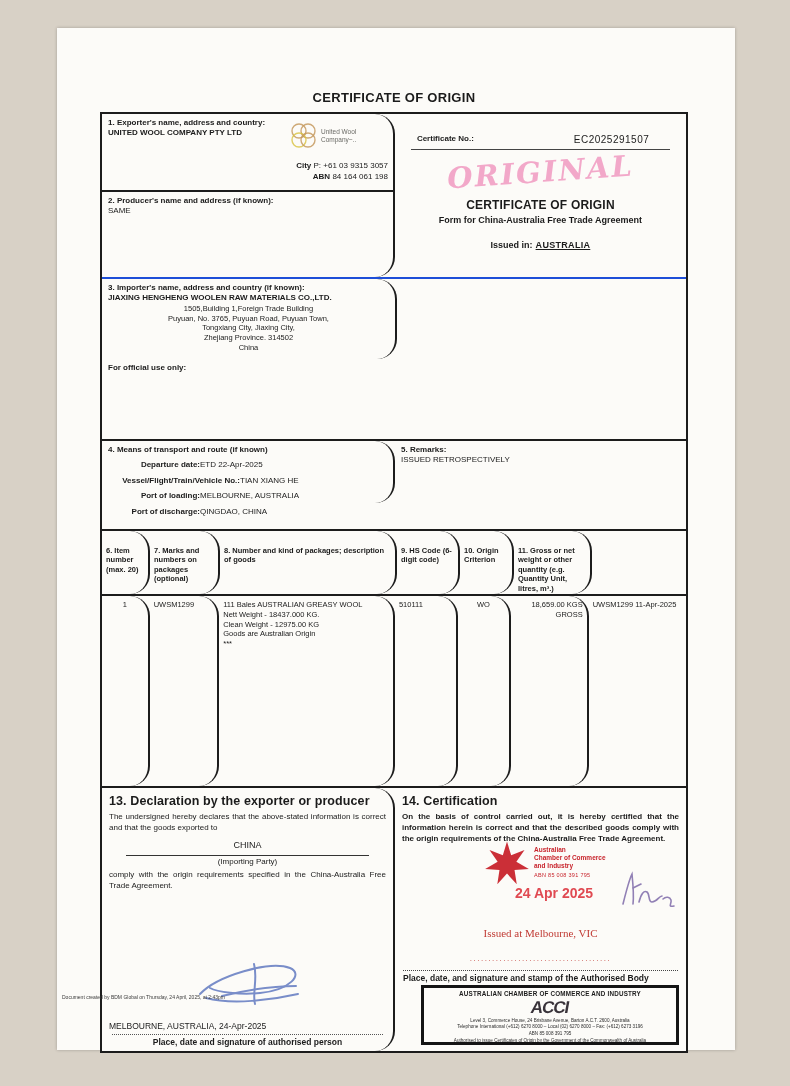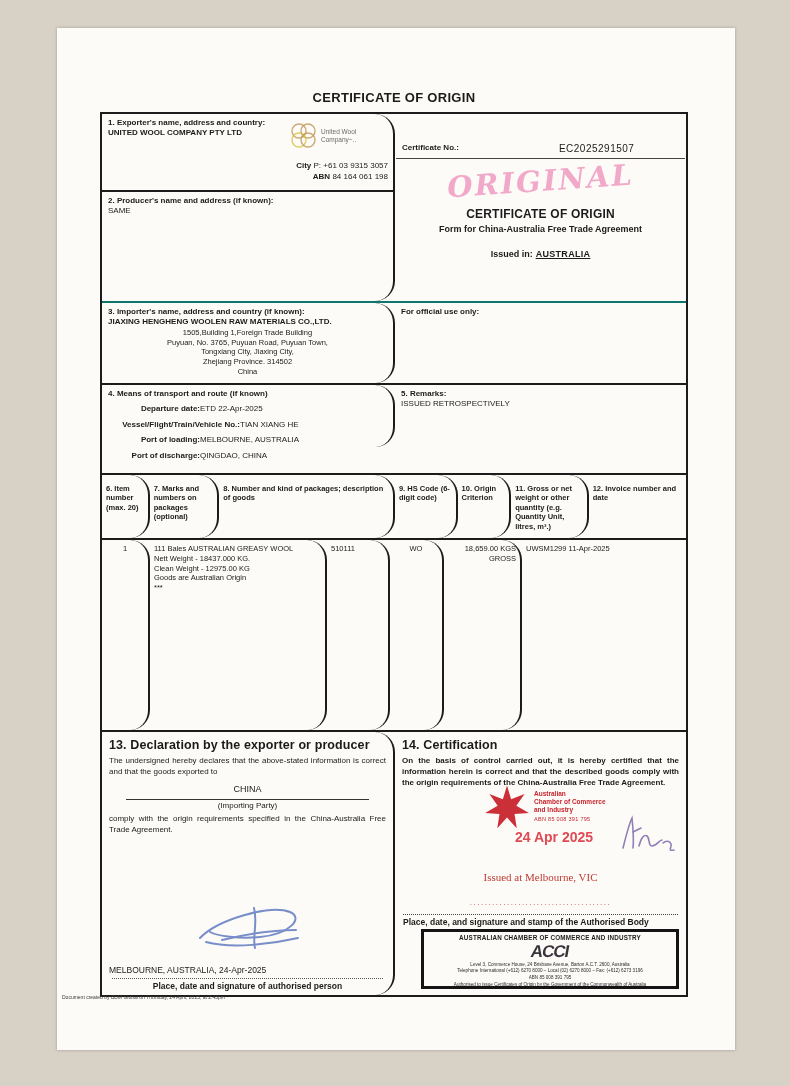--- a/index.html
+++ b/index.html
@@ -32,21 +32,21 @@
   .colR { width: 293px; }
 
   
   .box1 { height: 78px; }
   .box2 { height: 85px; }
   .uw-logo { position: absolute; left: 185px; top: 8px; display: flex; align-items: center; gap: 2px; }
   .uw-logo-text { font-size: 6.5px; color: #6b6b66; white-space: pre-line; line-height: 1.2; }
   .contact { position: absolute; left: 118px; top: 46px; text-align: right; width: 168px; font-size: 8px; line-height: 1.4; }
 
   
-  .certcell { height: 163px; padding: 1px; margin-top: 24px; }
+  .certcell { height: 163px; padding: 16px; }
   .certno { height: 20px; border-bottom: 1px solid #444; display: flex; align-items: center; padding: 0 6px; }
   .certno .val { font-size: 10px; margin-left: 100px; letter-spacing: .5px; }
   .original {
     text-align: center; margin-top: 4px;
     font-family: "DejaVu Serif", serif; font-style: italic; font-weight: bold;
     font-size: 29px; color: #f2a2c6; letter-spacing: 2px;
     transform: rotate(-4deg); opacity: .92;
   }
   .cert-title { text-align: center; font-weight: bold; font-size: 12px; margin-top: 6px; letter-spacing: .2px; }
   .cert-sub { text-align: center; font-weight: bold; font-size: 9px; margin-top: 2px; }
@@ -59,21 +59,21 @@
   .box4 { height: 62px; }
   .trow { display: flex; margin-top: 5px; }
   .trow .tl { font-weight: bold; width: 92px; text-align: right; }
   .trow.wide .tl { width: 132px; }
   .trow .tv { }
   .box5 { height: 88px; }
 
   
   .thead { height: 67px; border-bottom: 2px solid #1c1c1c; }
   .tbody { height: 190px; }
-  .hc { font-weight: bold; font-size: 7.5px; padding: 9px 4px; line-height: 1.25; }
+  .hc { font-weight: bold; font-size: 7.5px; padding: 15px 4px; line-height: 1.25; }
   .c6 { width: 48px; } .c7 { width: 70px; } .c8 { width: 177px; }
   .c9 { width: 63px; } .c10 { width: 54px; } .c11 { width: 78px; } .c12 { width: 98px; }
   .dc { font-size: 7.5px; padding: 4px 4px; line-height: 1.3; }
   .tcenter { text-align: center; }
   .tright { text-align: right; }
 
   
   .bottom { height: 265px; }
   .b13, .b14 { padding: 5px 7px; }
   .sec-title { font-size: 12.5px; font-weight: bold; letter-spacing: .1px; }
@@ -150,21 +150,21 @@
         </div>
         <div class="original">ORIGINAL</div>
         <div class="cert-title">CERTIFICATE OF ORIGIN</div>
         <div class="cert-sub">Form for China-Australia Free Trade Agreement</div>
         <div class="cert-issued">
           <span>Issued in:</span><span class="country">AUSTRALIA</span>
         </div>
       </div>
     </div>
 
-    <div class="r" style="border-top:2px solid #0f766e;">
+    <div class="r" style="border-top:2px solid #1d4ed8;flex-direction:column;">
       <div class="colL bR cell box3">
         <div class="lbl">3. Importer's name, address and country (if known):</div>
         <div class="lbl">JIAXING HENGHENG WOOLEN RAW MATERIALS CO.,LTD.</div>
         <div class="pre addr">1505,Building 1,Foreign Trade Building
 Puyuan, No. 3765, Puyuan  Road, Puyuan  Town,
 Tongxiang City, Jiaxing City,
 Zhejiang Province.  314502
 China</div>
       </div>
       <div class="colR cell official">
@@ -198,24 +198,24 @@
       </div>
     </div>
 
     <div class="r thead" style="border-top:2px solid #1c1c1c;">
       <div class="hc c6 bR">6. Item number (max. 20)</div>
       <div class="hc c7 bR">7. Marks and numbers on packages (optional)</div>
       <div class="hc c8 bR">8. Number and kind of packages; description of goods</div>
       <div class="hc c9 bR">9. HS Code (6-digit code)</div>
       <div class="hc c10 bR">10. Origin Criterion</div>
       <div class="hc c11 bR">11. Gross or net weight or other quantity (e.g. Quantity Unit, litres, m³.)</div>
-      <div class="hc c12">12. Invoice number and date</div>
     </div>
     <div class="r tbody">
       <div class="dc c6 bR tcenter">1</div>
+      <div class="dc c7 bR">UWSM1299</div>
       <div class="dc c8 bR pre">111 Bales AUSTRALIAN GREASY WOOL
 Nett Weight - 18437.000 KG.
 Clean Weight - 12975.00 KG
 Goods are Australian Origin
 ***</div>
       <div class="dc c9 bR">510111</div>
       <div class="dc c10 bR tcenter">WO</div>
       <div class="dc c11 bR tright pre">18,659.00 KGS
 GROSS</div>
       <div class="dc c12">UWSM1299 11-Apr-2025</div>

